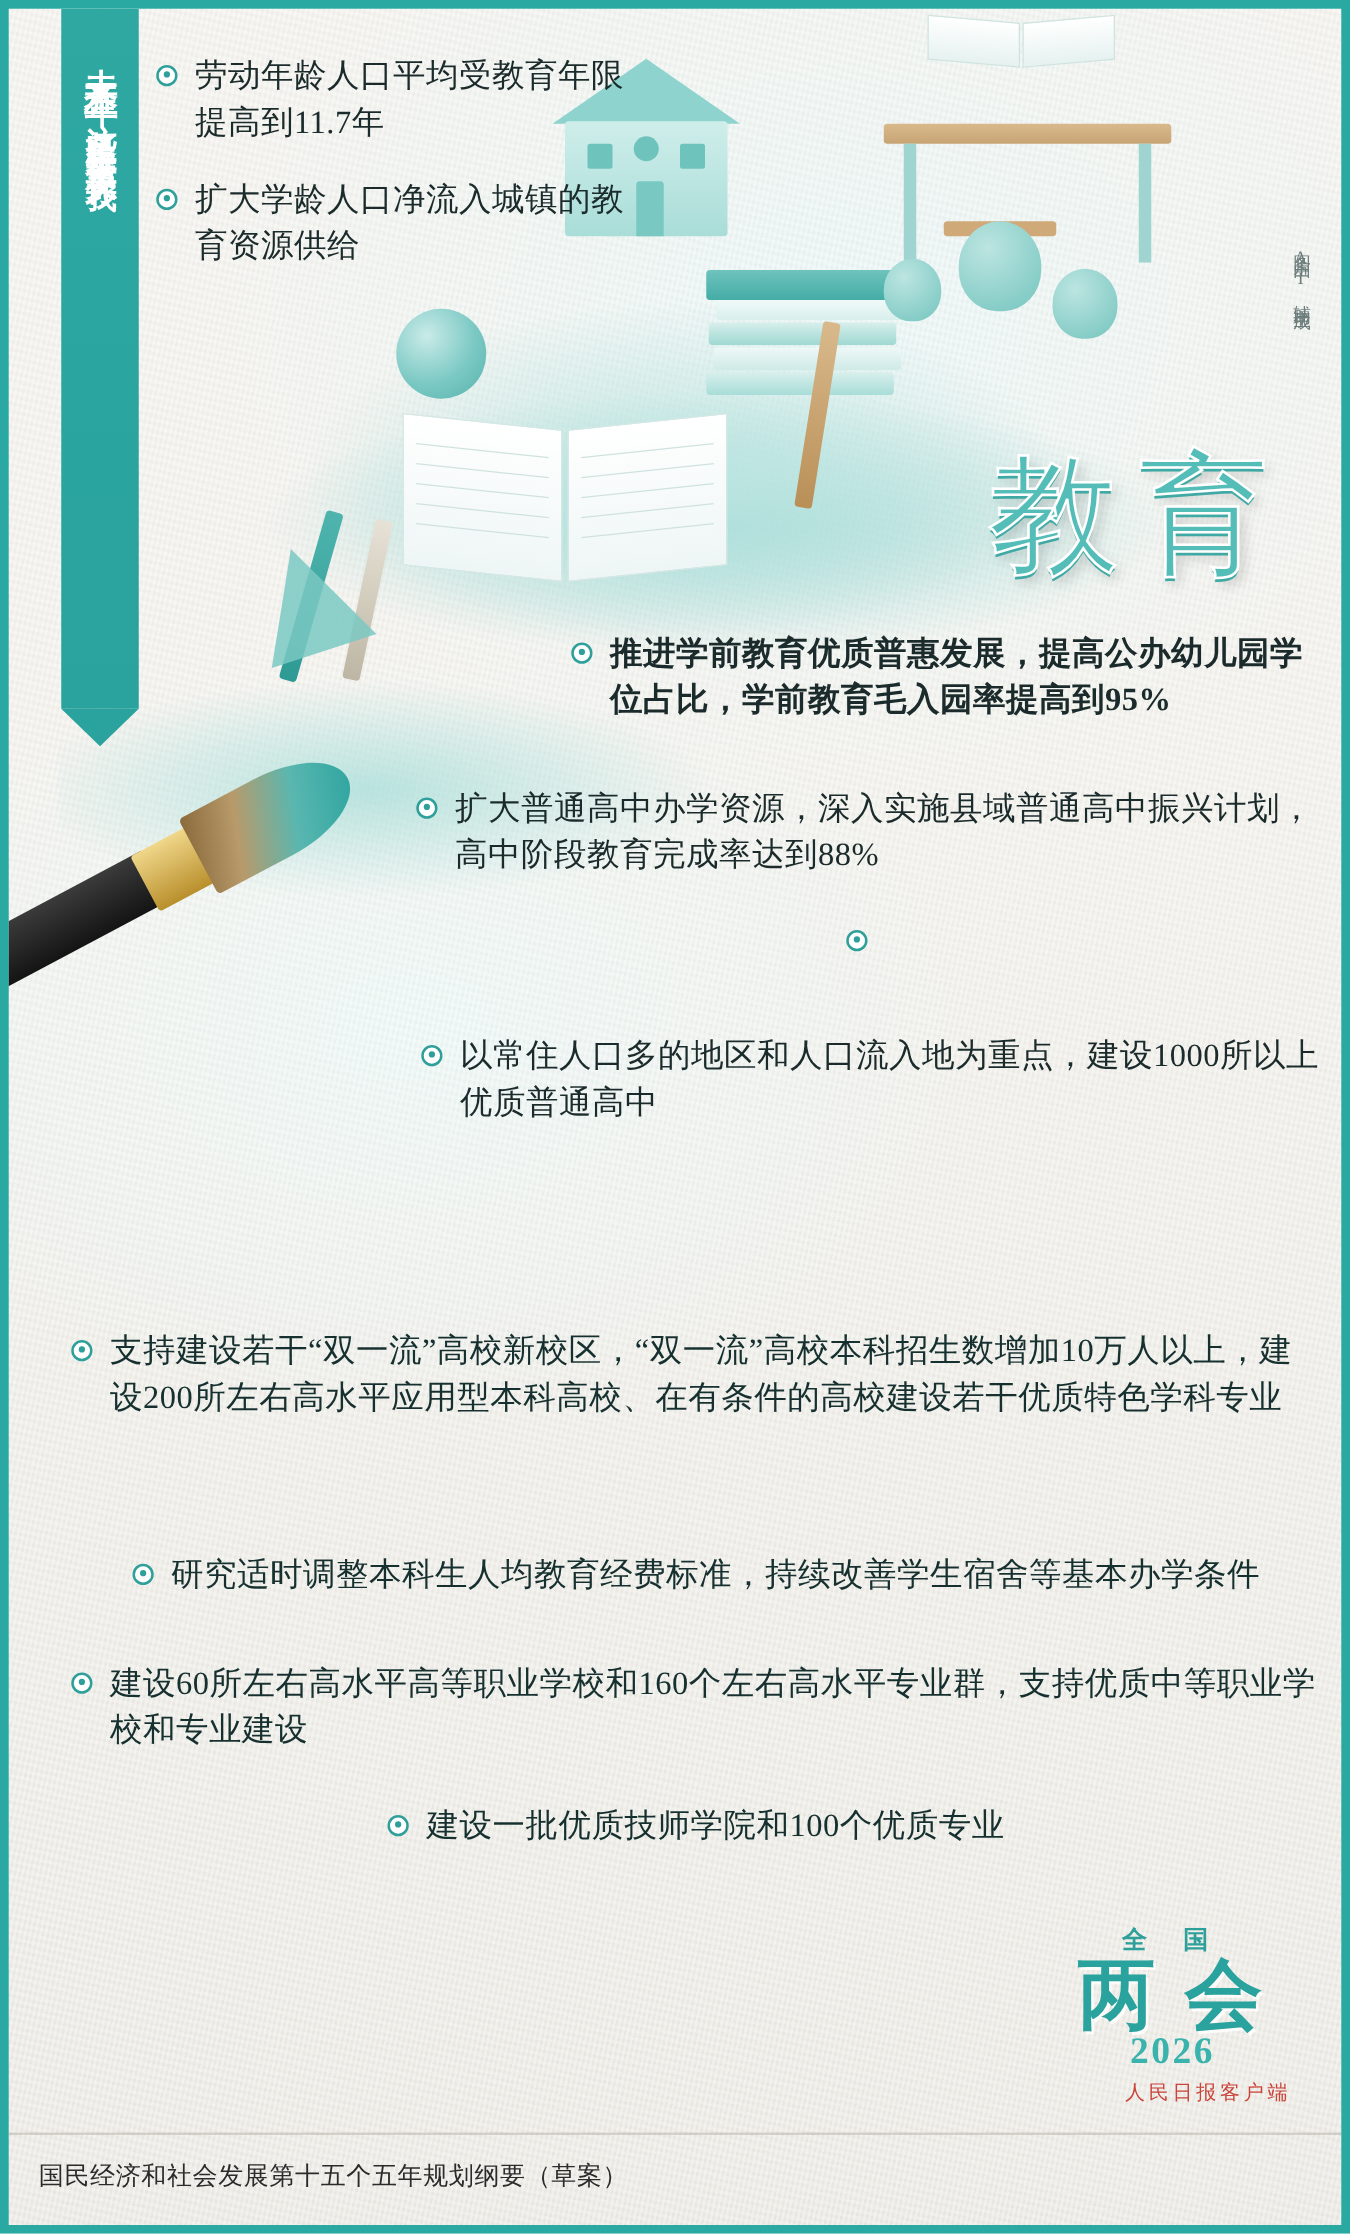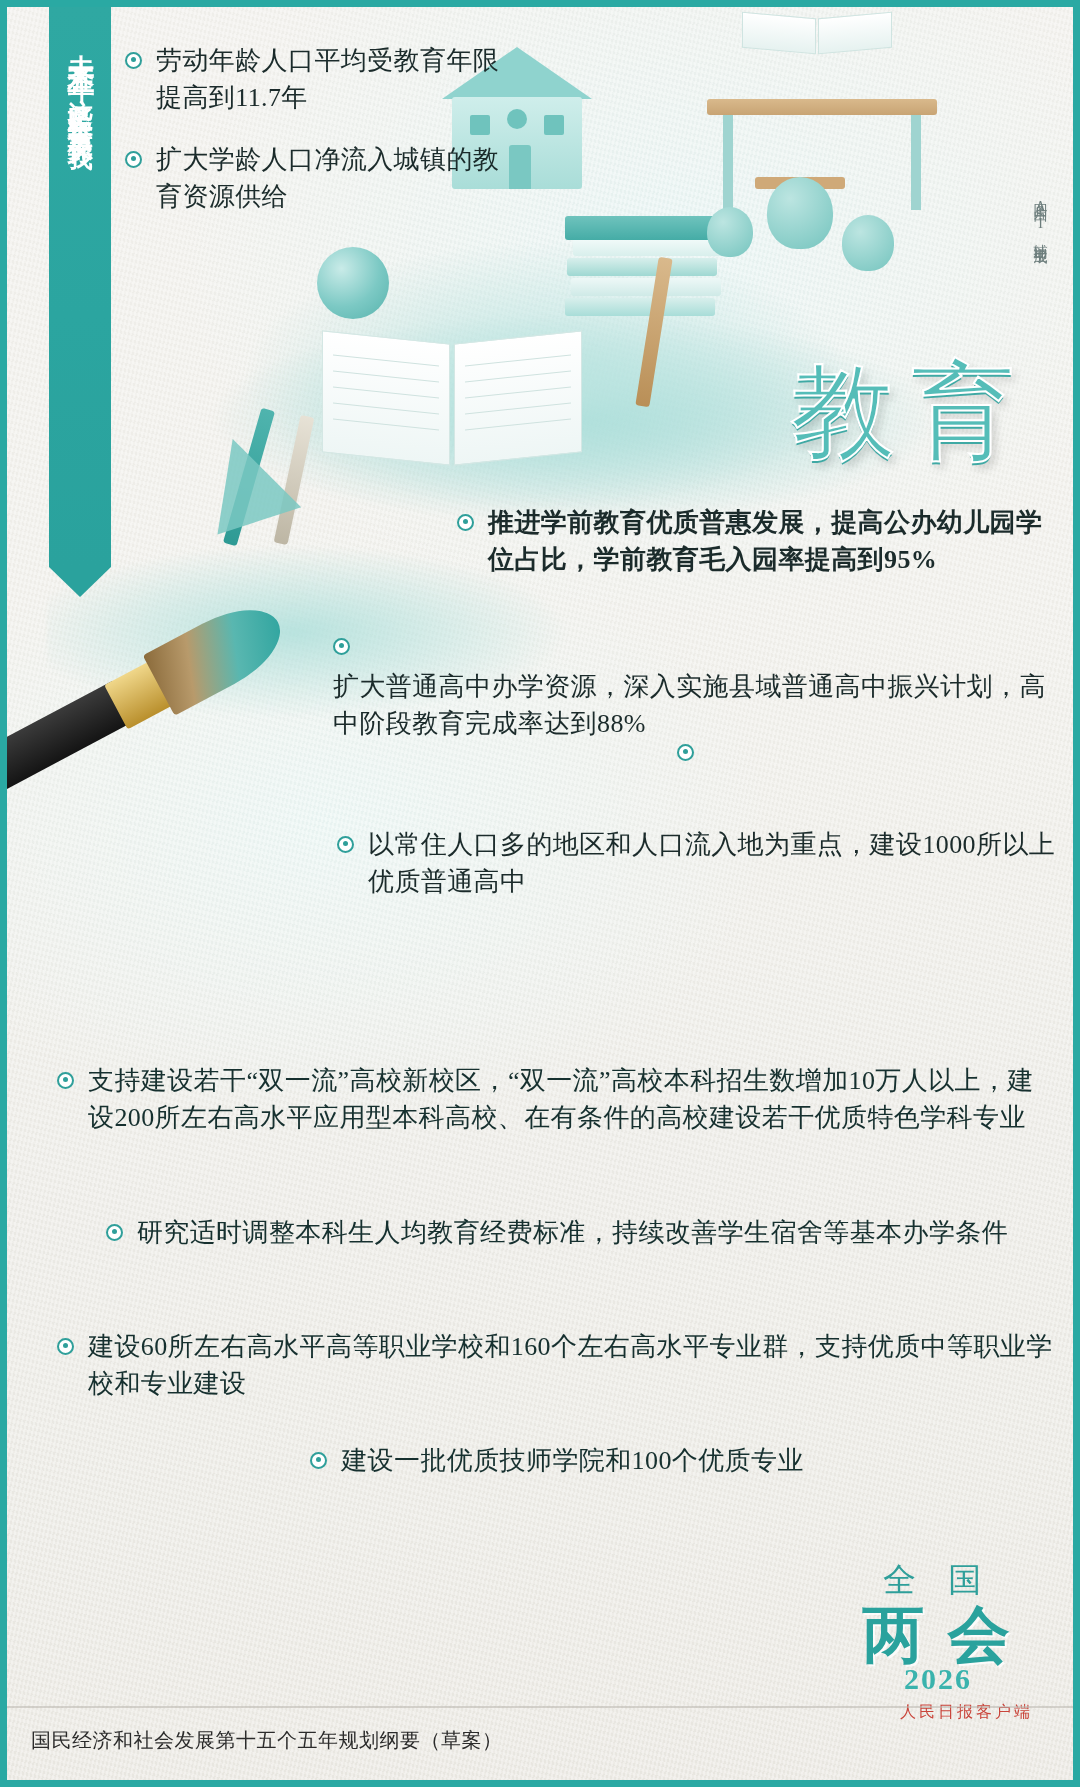--- a/index.html
+++ b/index.html
@@ -304,25 +304,24 @@
   .logo {
     position: absolute;
     right: 40px;
     bottom: 92px;
     width: 190px;
     height: 150px;
     text-align: center;
     color: #2aa29d;
   }
   .logo .row1 {
-    font-size: 33px;
+    font-size: 20px;
     letter-spacing: 12px;
-    font-weight: 400;
+    font-weight: 700;
     color: #2f9f9a;
-    margin-top: 20px;
   }
   .logo .big {
     font-size: 62px;
     font-weight: 700;
     letter-spacing: 4px;
     color: #2aa29d;
     line-height: 1.05;
     text-shadow: 2px 2px 0 rgba(255,255,255,0.8);
   }
   .logo .year {
@@ -429,37 +428,37 @@
   </div>
   <div class="item" style="left:118px; top:135px; width:380px;">
     <span class="dot"></span>
     <span class="txt">扩大学龄人口净流入城镇的教育资源供给</span>
   </div>
 
   <div class="item" style="left:450px; top:498px; width:600px;font-weight:bold;">
     <span class="dot"></span>
     <span class="txt">推进学前教育优质普惠发展，提高公办幼儿园学位占比，学前教育毛入园率提高到95%</span>
   </div>
-  <div class="item" style="left:326px; top:622px; width:730px;flex-direction:column;">
+  <div class="item" style="left:326px; top:622px; width:730px;">
     <span class="dot"></span>
     <span class="txt">扩大普通高中办学资源，深入实施县域普通高中振兴计划，高中阶段教育完成率达到88%</span>
   </div>
   <div class="item" style="left:298px; top:728px; width:760px;">
     <span class="dot"></span>
   </div>
   <div class="item" style="left:330px; top:820px; width:720px;">
     <span class="dot"></span>
     <span class="txt">以常住人口多的地区和人口流入地为重点，建设1000所以上优质普通高中</span>
   </div>
 
   <div class="item" style="left:50px; top:1056px; width:1000px;">
     <span class="dot"></span>
     <span class="txt dark">支持建设若干“双一流”高校新校区，“双一流”高校本科招生数增加10万人以上，建设200所左右高水平应用型本科高校、在有条件的高校建设若干优质特色学科专业</span>
   </div>
-  <div class="item" style="left:50px; top:1208px; width:1000px;">
+  <div class="item" style="left:50px; top:1235px; width:1000px;">
     <span class="dot"></span>
     <span class="txt dark">研究适时调整本科生人均教育经费标准，持续改善学生宿舍等基本办学条件</span>
   </div>
   <div class="item" style="left:50px; top:1322px; width:1000px;">
     <span class="dot"></span>
     <span class="txt dark">建设60所左右高水平高等职业学校和160个左右高水平专业群，支持优质中等职业学校和专业建设</span>
   </div>
   <div class="item" style="left:50px; top:1436px; width:1000px;">
     <span class="dot"></span>
     <span class="txt dark">建设一批优质技师学院和100个优质专业</span>

